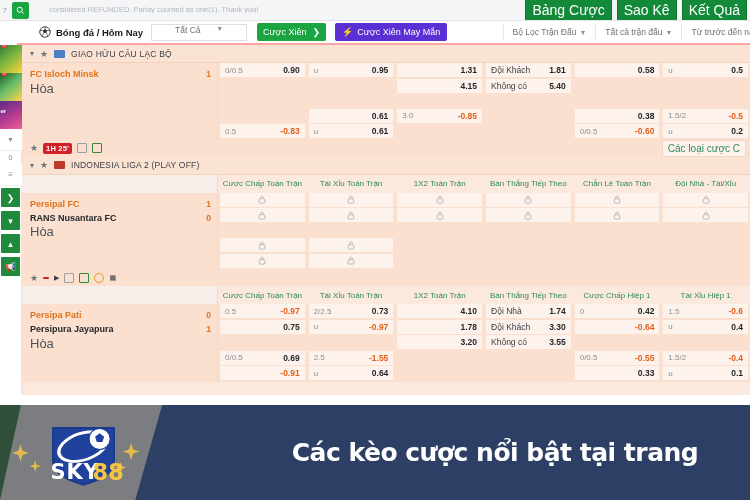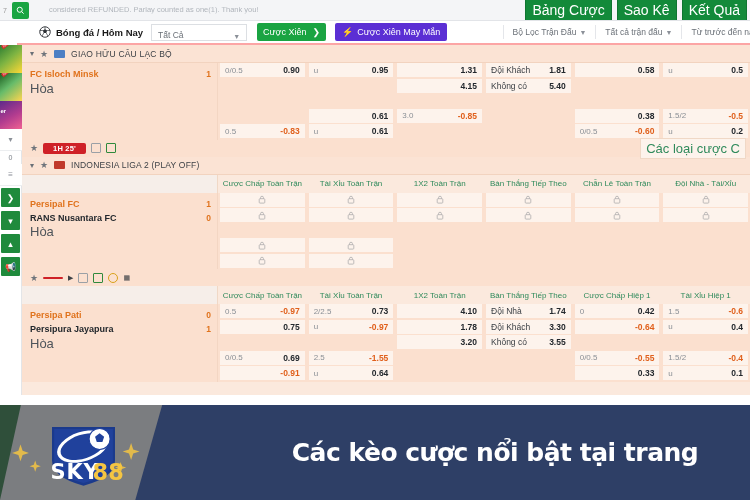--- a/index.html
+++ b/index.html
@@ -39,23 +39,23 @@
   
   .toolbar{
     position:absolute;left:17px;top:21px;width:750px;height:24px;
     background:#fff;border-bottom:2px solid #fca5a5;
     display:flex;align-items:center;
   }
   .tb-left{display:flex;align-items:center;padding-left:22px;gap:5px;}
   .ball-icon{width:12px;height:12px;flex:0 0 auto;}
   .tb-title{font-weight:bold;font-size:9.5px;color:#1a1a1a;white-space:nowrap;}
   .tb-select{
-    display:flex;align-items:flex-end;justify-content:space-between;
+    display:flex;align-items:flex-start;justify-content:space-between;
     width:96px;height:17px;border:1px solid #dcdfe3;background:#fff;
-    padding:0 6px;font-size:8.5px;color:#6b7178;margin-left:3px;
+    padding:0 23px;font-size:8.5px;color:#6b7178;margin-left:3px;
   }
   .caret{font-size:7px;color:#8b9098;}
   .xien-btn{
     background:#1aa442;color:#fff;height:18px;display:flex;align-items:center;
     gap:6px;padding:0 6px;font-size:9px;border-radius:2px;margin-left:5px;white-space:nowrap;
   }
   .lucky-btn{
     background:#5b2fd4;color:#fff;height:18px;display:flex;align-items:center;
     gap:4px;padding:0 7px;font-size:9px;border-radius:2px;margin-left:4px;white-space:nowrap;
   }
@@ -132,30 +132,30 @@
   .cell .val.neg{color:#e0601c;}
   .lock{
     height:14px;display:flex;align-items:center;justify-content:center;background:#fdf3ec;
   }
   .lock svg{display:block;opacity:.55;}
 
   .status-bar{
     height:17px;display:flex;align-items:center;gap:5px;padding-left:8px;background:#fbe0cf;
   }
   .live-badge{
-    background:#cf2127;color:#fff;font-size:7.5px;font-weight:bold;padding:1px 10px;border-radius:2px;
+    background:#cf2127;color:#fff;font-size:7.5px;font-weight:bold;padding:1px 3px;border-radius:2px;
     letter-spacing:.2px;
   }
   .sq{width:10px;height:10px;border:1px solid #9aa0a6;display:inline-block;border-radius:1px;}
   .sq.g{border-color:#2f8a3c;}
   .sq.y{border-color:#d9a21b;border-radius:50%;}
   .sbtn{font-size:7px;color:#3d4146;}
   .betkind{
     margin-left:auto;margin-right:4px;background:#fdf3ec;border:1px solid #f0d8c6;
-    font-size:13px;color:#2f8a5b;padding:2px 5px;white-space:nowrap;overflow:hidden;max-width:120px;
+    font-size:10px;color:#2f8a5b;padding:2px 5px;white-space:nowrap;overflow:hidden;max-width:120px;
   }
 
   
   .banner{
     position:absolute;left:0;top:405px;width:750px;height:95px;
     background:#2e3f66;overflow:hidden;
   }
   .banner-green{
     position:absolute;left:0;top:0;width:130px;height:95px;background:#2f4f3a;
     clip-path:polygon(0 0,100% 0,72% 100%,0 100%);

